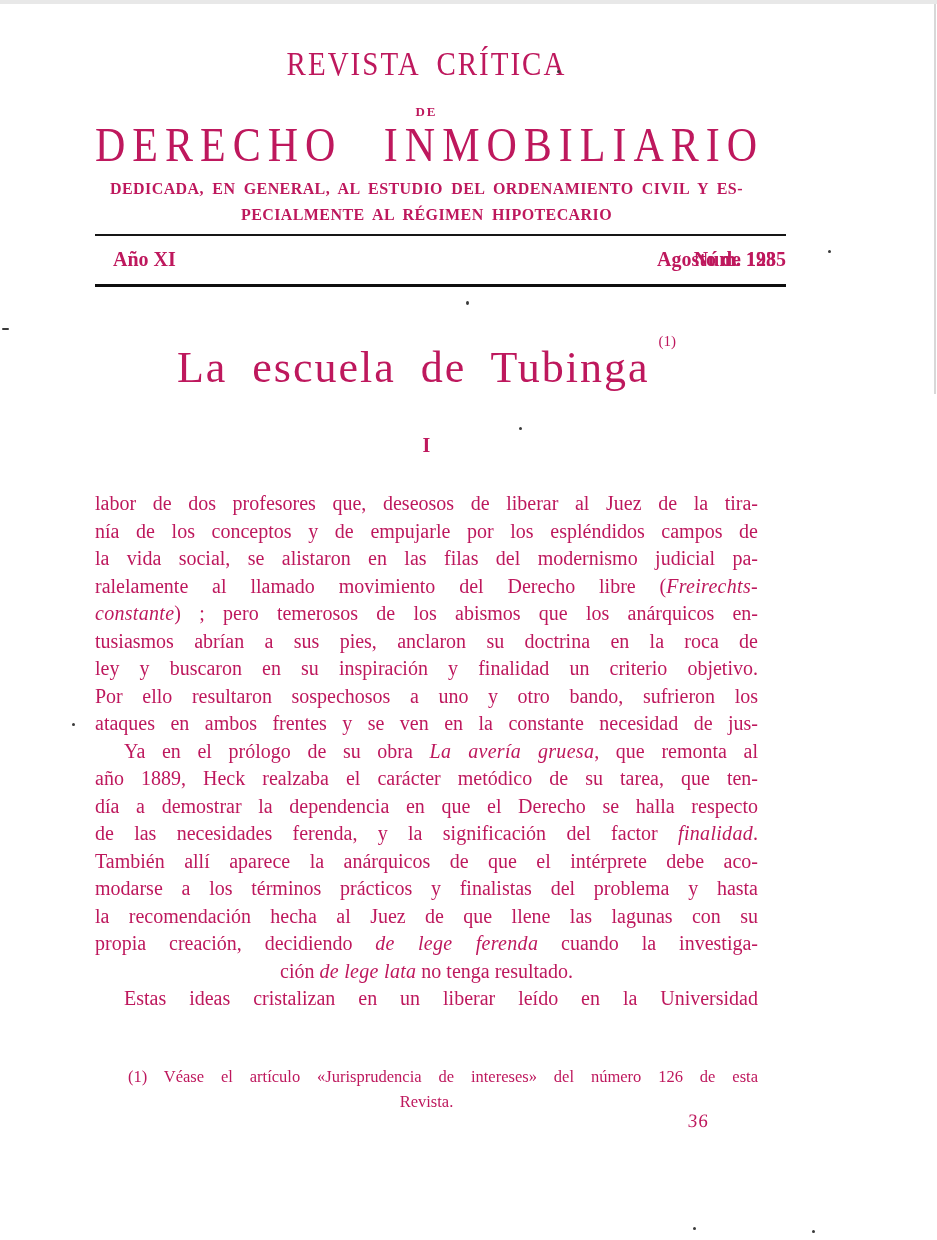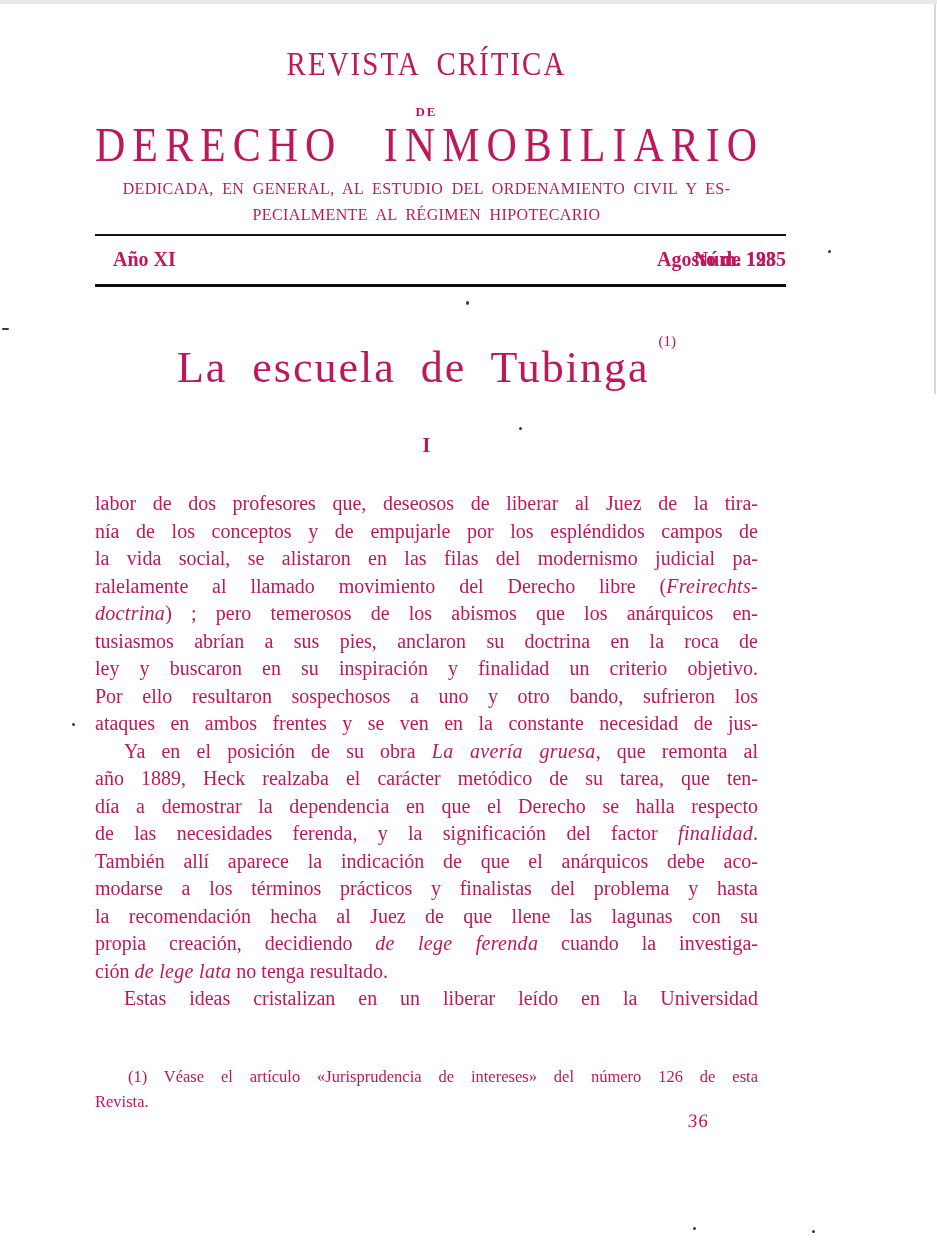--- a/index.html
+++ b/index.html
@@ -26,21 +26,21 @@
     top: 100px; text-align: center;
     font-size: 13px; font-weight: bold; letter-spacing: 2px;
   }
   .mast3 {
     top: 114px; text-align: center; white-space: nowrap;
     font-size: 42px; letter-spacing: 7px; word-spacing: 24px;
     transform: scaleY(1.14); transform-origin: center top;
   }
   .dedication {
     top: 172px; text-align: center;
-    font-size: 16px; font-weight: normal; letter-spacing: 0.4px;
+    font-size: 16px; font-weight: bold; letter-spacing: 0.4px;
     word-spacing: 4px; line-height: 26px; white-space: nowrap;
   }
 
   
   .issue-bar {
     top: 230px; height: 33px;
     border-top: 2px solid #161616;
     border-bottom: 3px solid #0e0e0e;
     display: flex; align-items: center; justify-content: space-between;
     padding: 7px 10px 8px 18px; box-sizing: content-box;
@@ -64,21 +64,21 @@
   }
 
   
   .body-text { top: 486px; font-size: 20px; }
   .tline {
     text-align: justify;
     height: 27.5px; line-height: 27.5px; overflow: hidden;
     white-space: normal;
   }
   .tline::after { content: ""; display: inline-block; width: 100%; height: 0; }
-  .tline.noj { text-align: left; }
+  .tline.noj { text-align: center; }
   .tline.noj::after { content: none; }
   .tline.ind { padding-left: 29px; }
   .tline i { letter-spacing: 0.3px; }
 
   
   .footnote { top: 1061px; font-size: 16.5px; }
   .footnote .tline { height: 24.5px; line-height: 24.5px; }
   .footnote .tline.ind { padding-left: 33px; }
 
   
@@ -116,30 +116,30 @@
   <main>
     <h1 class="col article-title"><span>La escuela de Tubinga</span><sup class="fnref">(1)</sup></h1>
 
     <div class="col section-numeral">I</div>
 
     <div class="col body-text" id="body-text">
         <div class="tline"><span>labor de dos profesores que, deseosos de liberar al Juez de la tira-</span></div>
         <div class="tline"><span>nía de los conceptos y de empujarle por los espléndidos campos de</span></div>
         <div class="tline"><span>la vida social, se alistaron en las filas del modernismo judicial pa-</span></div>
         <div class="tline"><span>ralelamente al llamado movimiento del Derecho libre (</span><i>Freirechts-</i></div>
-        <div class="tline"><i>doctrina</i><span>) ; pero temerosos de los abismos que los anárquicos en-</span></div>
+        <div class="tline"><i>constante</i><span>) ; pero temerosos de los abismos que los anárquicos en-</span></div>
         <div class="tline"><span>tusiasmos abrían a sus pies, anclaron su doctrina en la roca de</span></div>
         <div class="tline"><span>ley y buscaron en su inspiración y finalidad un criterio objetivo.</span></div>
         <div class="tline"><span>Por ello resultaron sospechosos a uno y otro bando, sufrieron los</span></div>
         <div class="tline"><span>ataques en ambos frentes y se ven en la constante necesidad de jus-</span></div>
-        <div class="tline ind"><span>Ya en el posición de su obra </span><i>La avería gruesa</i><span>, que remonta al</span></div>
+        <div class="tline ind"><span>Ya en el prólogo de su obra </span><i>La avería gruesa</i><span>, que remonta al</span></div>
         <div class="tline"><span>año 1889, Heck realzaba el carácter metódico de su tarea, que ten-</span></div>
         <div class="tline"><span>día a demostrar la dependencia en que el Derecho se halla respecto</span></div>
         <div class="tline"><span>de las necesidades ferenda, y la significación del factor </span><i>finalidad</i><span>.</span></div>
-        <div class="tline"><span>También allí aparece la indicación de que el anárquicos debe aco-</span></div>
+        <div class="tline"><span>También allí aparece la anárquicos de que el intérprete debe aco-</span></div>
         <div class="tline"><span>modarse a los términos prácticos y finalistas del problema y hasta</span></div>
         <div class="tline"><span>la recomendación hecha al Juez de que llene las lagunas con su</span></div>
         <div class="tline"><span>propia creación, decidiendo </span><i>de lege ferenda</i><span> cuando la investiga-</span></div>
         <div class="tline noj"><span>ción </span><i>de lege lata</i><span> no tenga resultado.</span></div>
         <div class="tline ind"><span>Estas ideas cristalizan en un liberar leído en la Universidad</span></div>
       </div>
   </main>
 
   <footer>
     <div class="col footnote" id="footnote-lines">

